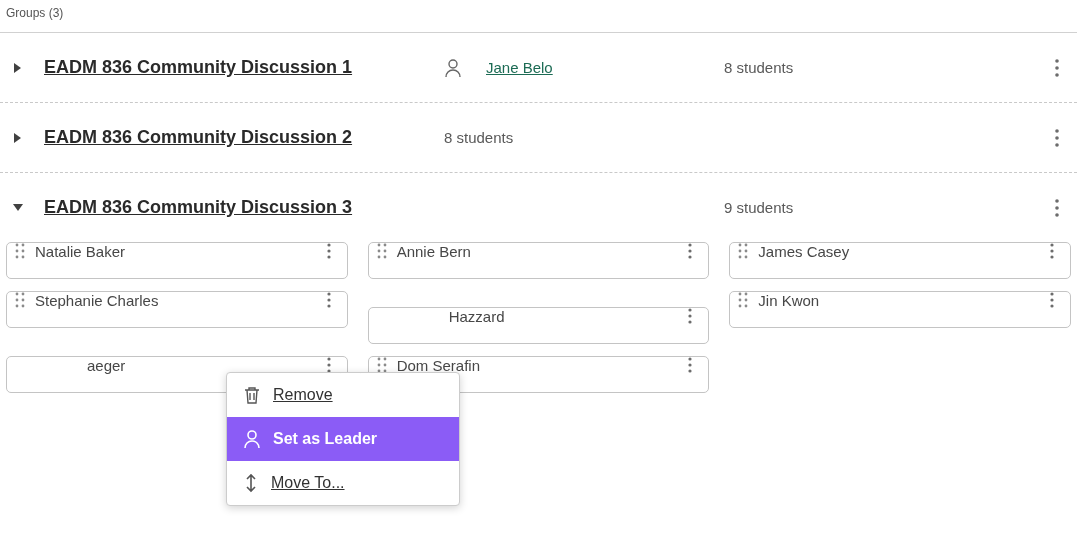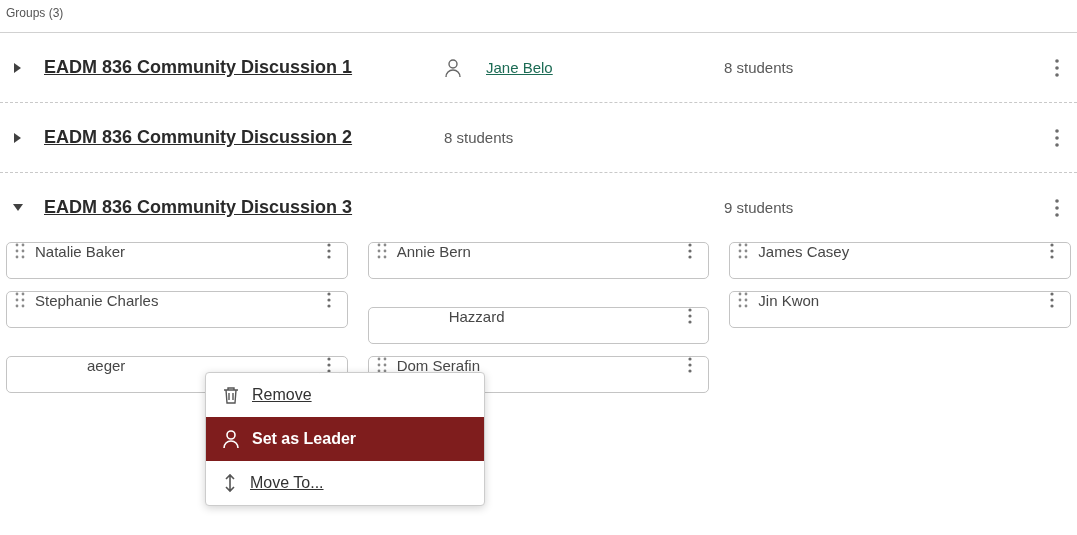--- a/index.html
+++ b/index.html
@@ -14,25 +14,25 @@
     .leader { flex: 0 0 280px; display: flex; align-items: center; gap: 24px; }
     .leader a { color: #1c6b54; text-decoration: underline; }
     .count { flex: 0 0 220px; color: #595959; }
     .spacer { flex: 1; }
     .dots { width: 28px; cursor: pointer; color: #6c6c6c; display:flex; justify-content:center; }
     .grid { display: grid; grid-template-columns: repeat(3, 1fr); gap: 12px 20px; padding: 6px; }
     .card { border: 1px solid #c4c4c4; border-radius: 5px; display: flex; align-items: flex-start; height: 37px; padding: 0 8px; position: relative; background: #fff; }
     .grip { color: #8a8a8a; margin-right: 10px; }
     .name { flex: 1; color: #474747; }
     .card-menu { width: 20px; color: #6c6c6c; cursor: pointer; display:flex; justify-content:center; }
-    .menu { position: absolute; top: 372px; left: 205px; width: 280px; background:#fff; border:1px solid #ccc; border-radius:4px; box-shadow: 0 2px 8px rgba(0,0,0,0.18); overflow:hidden; z-index: 50; }
+    .menu { position: absolute; top: 372px; left: 226px; width: 234px; background:#fff; border:1px solid #ccc; border-radius:4px; box-shadow: 0 2px 8px rgba(0,0,0,0.18); overflow:hidden; z-index: 50; }
     .menu::before{content:"";position:absolute;top:-8px;left:116px;width:14px;height:14px;background:#fff;border-left:1px solid #ccc;border-top:1px solid #ccc;transform:rotate(45deg);}
     .menu-item { display:flex; align-items:center; gap:12px; padding: 12px 16px; cursor:pointer; font-size:16px; }
     .menu-item span { text-decoration: underline; }
-    .menu-item.active { background:#7f1d1d; color:#ffffff; font-weight:700; }
+    .menu-item.active { background:#8b5cf6; color:#ffffff; font-weight:700; }
     .menu-item.active span{text-decoration:none;}
     svg { flex-shrink: 0; }
   </style>
 </head>
 <body>
 
 <div class="header">Groups (3)</div>
 <div class="divider"></div>
 
 <div class="row">

